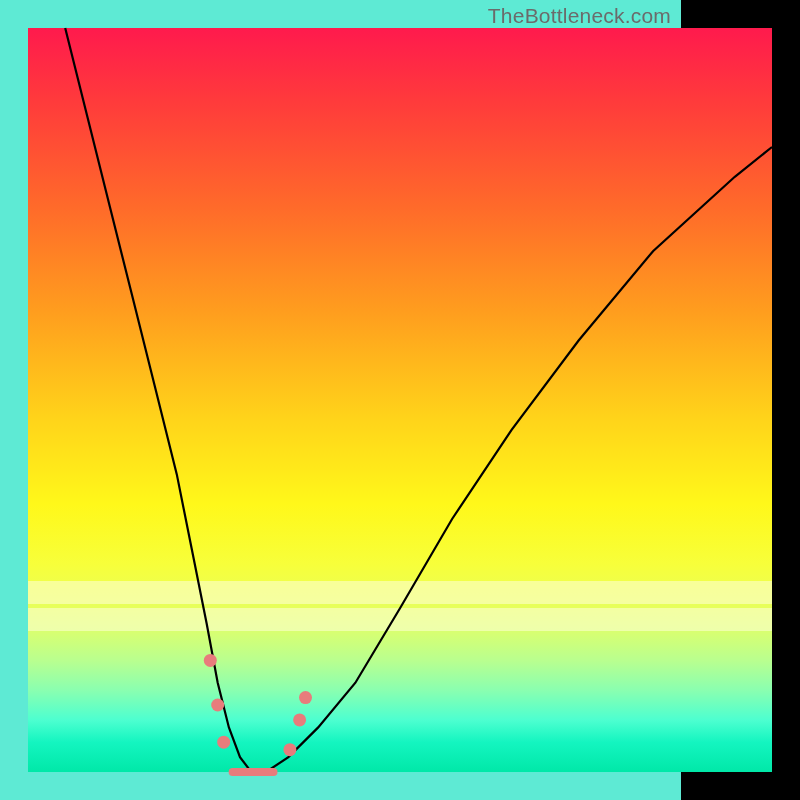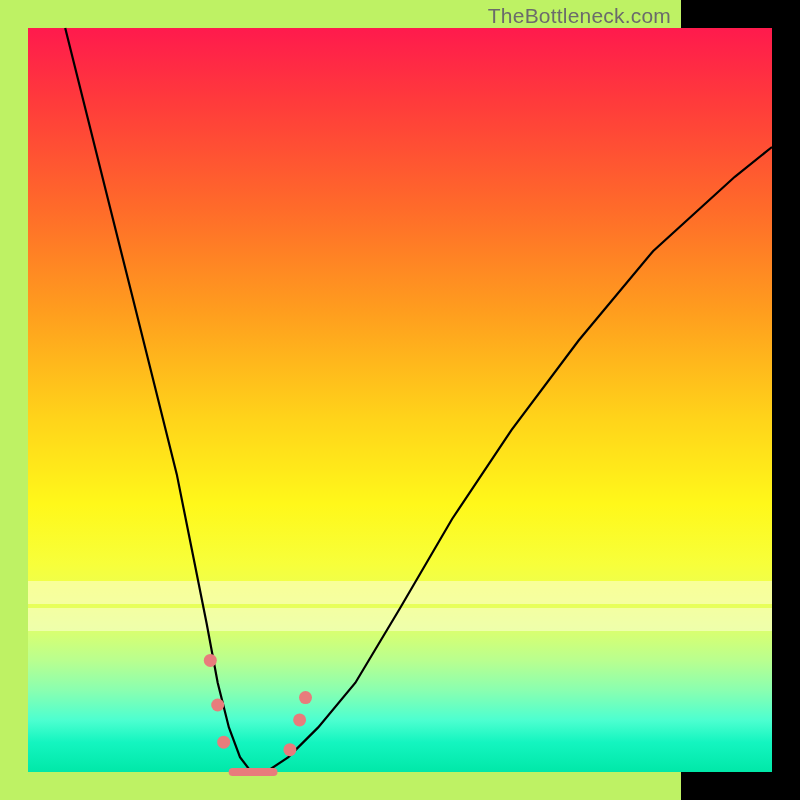--- a/index.html
+++ b/index.html
@@ -9,21 +9,21 @@
     height: 800px;
     background: #000000;
     overflow: hidden;
   }
   .frame {
     position: absolute;
     top: 0;
     left: 0;
     width: 681px;
     height: 800px;
-    background: #bef264;
+    background: #5eead4;
   }
   .plot-area {
     position: absolute;
     left: 28px;
     top: 28px;
     width: 744px;
     height: 744px;
     background: linear-gradient(to bottom,
       #ff1a4d 0%,
       #ff3b3b 10%,

